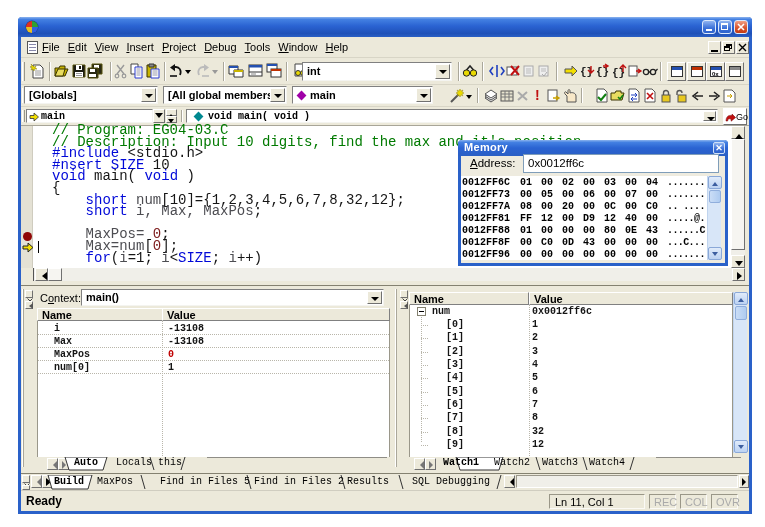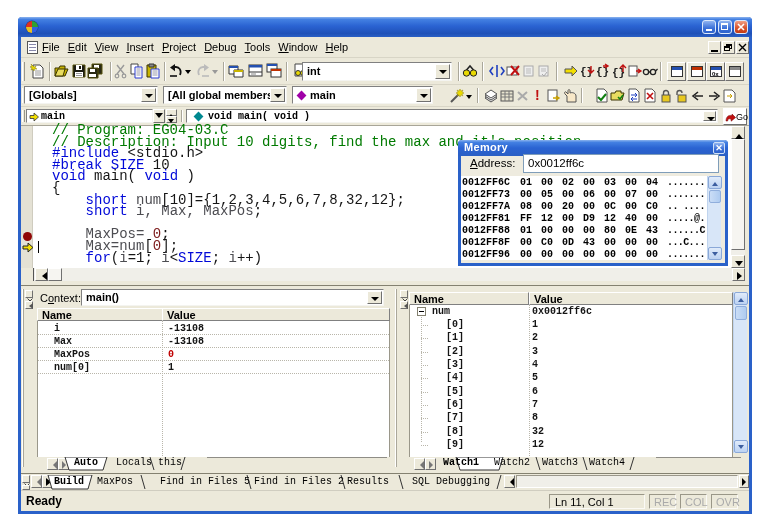--- a/index.html
+++ b/index.html
@@ -369,21 +369,21 @@
             <path d="M1 9c0-4.5 2.6-6.3 6-5.4V2l3.6 3.6-4.5 3.6V7.2C3.6 6.3 2.7 7.2 2.7 9z" fill="#C01010" stroke="#700" stroke-width=".5"></path>
           </svg>
           <span style="position:absolute;left:12px;top:3px;font-size:9px;">Go</span>
         </div>
   </div>
   <div id="edit" class="abs"></div>
   <div id="margin" class="abs"></div>
   <div id="code" class="abs"><span class="cg">// Program: EG04-03.C
 // Description: Input 10 digits, find the max and it's position.</span>
 <span class="ck">#include</span> &lt;stdio.h&gt;
-<span class="ck">#break SIZE</span> 10
+<span class="ck">#nsert SIZE</span> 10
 <span class="ck">void</span> main( <span class="ck">void</span> )
 {
     <span class="ck">short</span> <span class="ci">num</span>[10]={1,2,3,4,5,6,7,8,32,12};
     <span class="ck">short</span> <span class="ci">i, Max, MaxPos</span>;
 
     <span class="ci">MaxPos=</span> <span class="cn">0</span>;
     <span class="ci">Max=num</span>[<span class="cn">0</span>];
     <span class="ck">for</span>(<span class="ci">i</span>=1; <span class="ci">i</span>&lt;<span class="ck">SIZE</span>; <span class="ci">i</span>++)</div>
   <div class="abs" style="left:2px;top:215px;width:9px;height:9px;border-radius:50%;background:#8F0606;"></div>
   <svg class="abs" style="left:1px;top:225px" width="12" height="11" viewBox="0 0 12 11">

